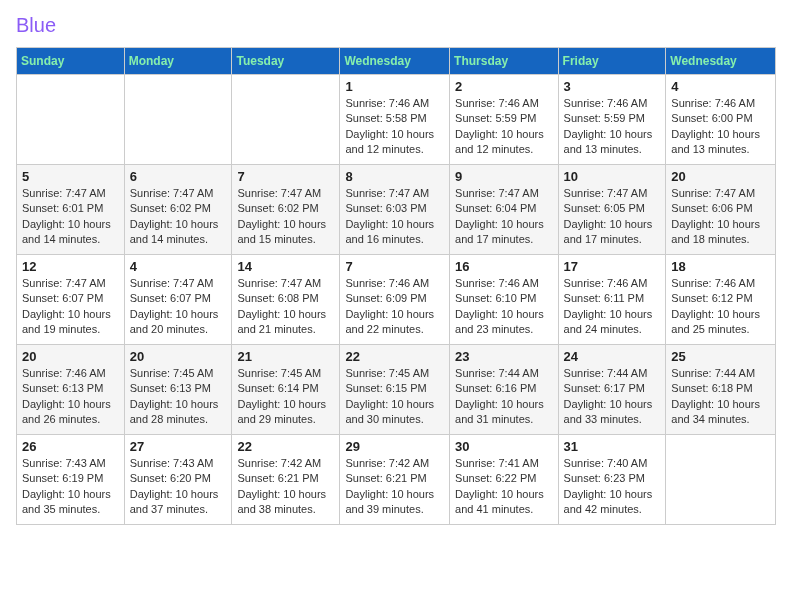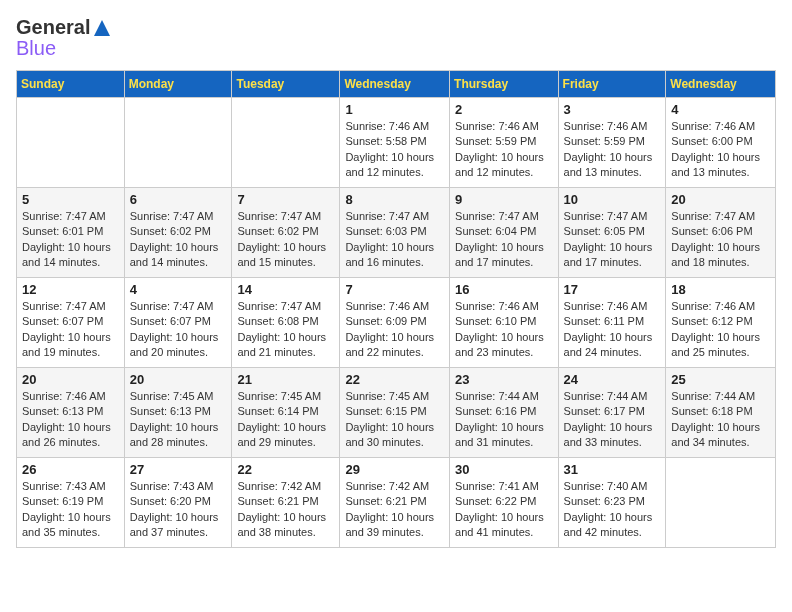--- a/index.html
+++ b/index.html
@@ -32,21 +32,21 @@
     .location {
       font-size: 16px;
       color: #444;
     }
     .calendar {
       width: 100%;
       border-collapse: collapse;
     }
     .calendar th {
       background: #1565c0;
-      color: #fde047;
+      color: #86efac;
       font-size: 12px;
       font-weight: bold;
       padding: 6px 4px;
       text-align: left;
       border: 1px solid #ccc;
     }
     .calendar td {
       vertical-align: top;
       border: 1px solid #ccc;
       padding: 4px 5px;
@@ -72,26 +72,20 @@
     }
     .empty {
       background: #fff !important;
     }
   </style>
 </head>
 <body>
 
 <div class="header">
   <div class="logo">
-    <div style="display:flex;align-items:center;">
-      <span style="font-size:20px;font-weight:bold;color:#333;">General</span>
-      <svg width="20" height="20" viewBox="0 0 20 20" style="margin-left:2px;">
-        <polygon points="10,2 18,18 2,18" fill="#1565c0"></polygon>
-      </svg>
-    </div>
     <span style="font-size:20px;font-weight:normal;color:#8b5cf6;margin-top:-2px;">Blue</span>
   </div>
   <div class="title-block">
     <div class="month-title"></div>
     <div class="location"></div>
   </div>
 </div>
 
 <table class="calendar">
   <thead>

